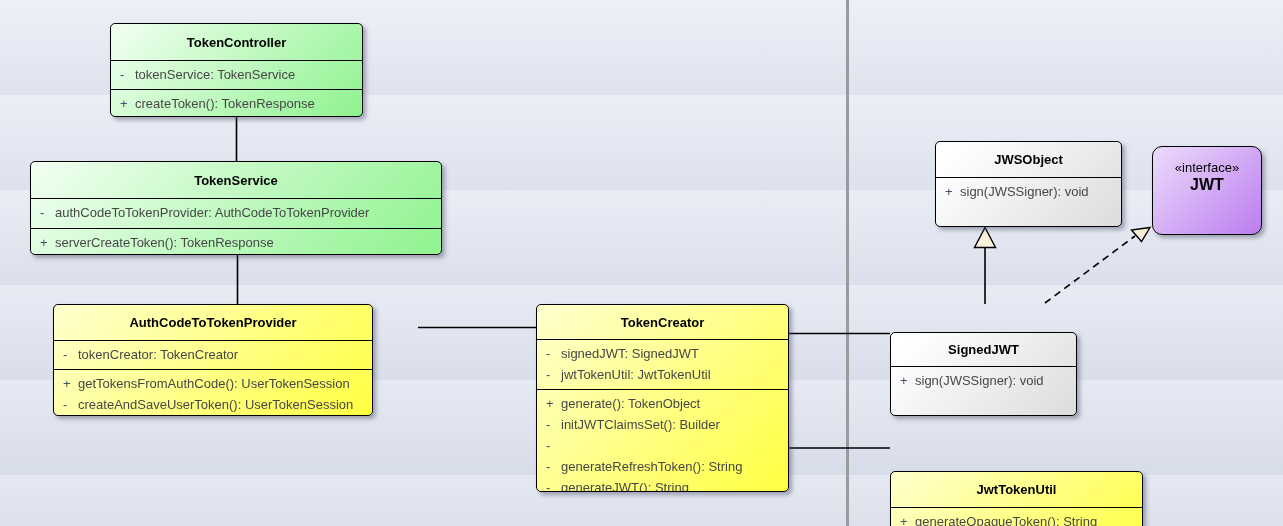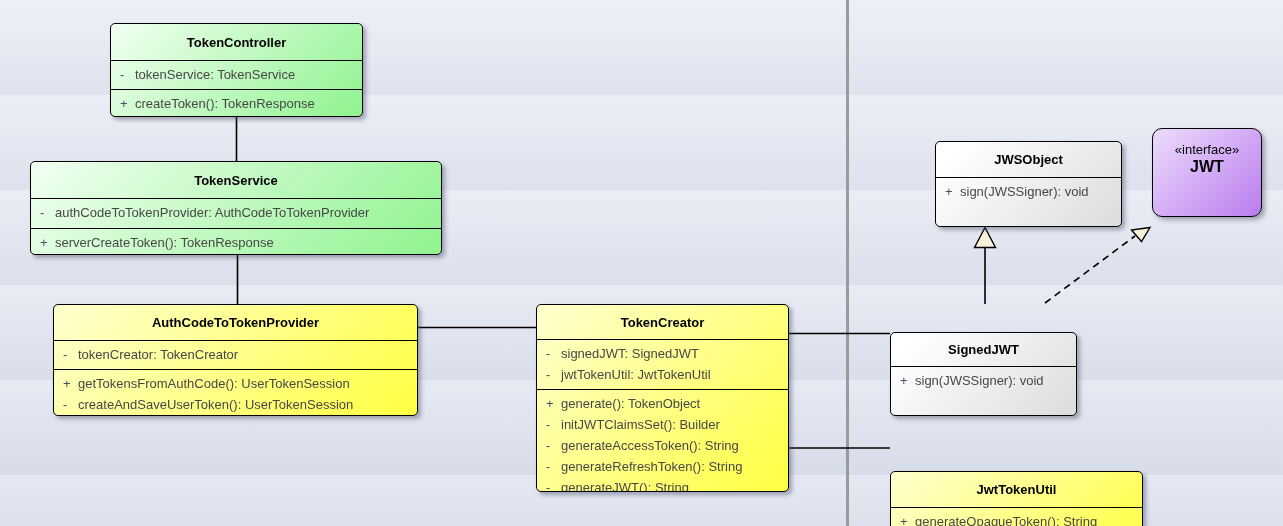--- a/index.html
+++ b/index.html
@@ -92,21 +92,21 @@
       </div>
     </div>
     <div class="uml-comp" style="height:28px">
       <div class="member">
         <span class="vis">+</span>
         <span class="mtext">serverCreateToken(): TokenResponse</span>
       </div>
     </div>
   </div>
 
-  <div class="uml-class fill-yellow" style="left:53px; top:304px; width:365px; height:112px;">
+  <div class="uml-class fill-yellow" style="left:53px; top:304px; width:320px; height:112px;">
     <div class="uml-title" style="height:35px">AuthCodeToTokenProvider</div>
     <div class="uml-comp" style="height:29px">
       <div class="member">
         <span class="vis">-</span>
         <span class="mtext">tokenCreator: TokenCreator</span>
       </div>
     </div>
     <div class="uml-comp" style="height:46px">
       <div class="member">
         <span class="vis">+</span>
@@ -135,21 +135,20 @@
       <div class="member">
         <span class="vis">+</span>
         <span class="mtext">generate(): TokenObject</span>
       </div>
       <div class="member">
         <span class="vis">-</span>
         <span class="mtext">initJWTClaimsSet(): Builder</span>
       </div>
       <div class="member">
         <span class="vis">-</span>
-        <span class="mtext">generateAccessToken(): String</span>
       </div>
       <div class="member">
         <span class="vis">-</span>
         <span class="mtext">generateRefreshToken(): String</span>
       </div>
       <div class="member">
         <span class="vis">-</span>
         <span class="mtext">generateJWT(): String</span>
       </div>
     </div>
@@ -168,21 +167,21 @@
   <div class="uml-class fill-gray" style="left:890px; top:304px; width:187px; height:84px;margin-top:28px;">
     <div class="uml-title" style="height:33px">SignedJWT</div>
     <div class="uml-comp" style="height:49px">
       <div class="member">
         <span class="vis">+</span>
         <span class="mtext">sign(JWSSigner): void</span>
       </div>
     </div>
   </div>
 
-  <div class="uml-iface fill-purple" style="left:1152px; top:128px; width:110px; height:89px;">
+  <div class="uml-iface fill-purple" style="left:1152px; top:146px; width:110px; height:89px;">
     <div class="stereotype">«interface»</div>
     <div class="iface-name">JWT</div>
   </div>
 
   <div class="uml-class fill-yellow" style="left:890px; top:427px; width:253px; height:83px;margin-top:44px;">
     <div class="uml-title" style="height:35px">JwtTokenUtil</div>
     <div class="uml-comp" style="height:46px">
       <div class="member">
         <span class="vis">+</span>
         <span class="mtext">generateOpaqueToken(): String</span>

